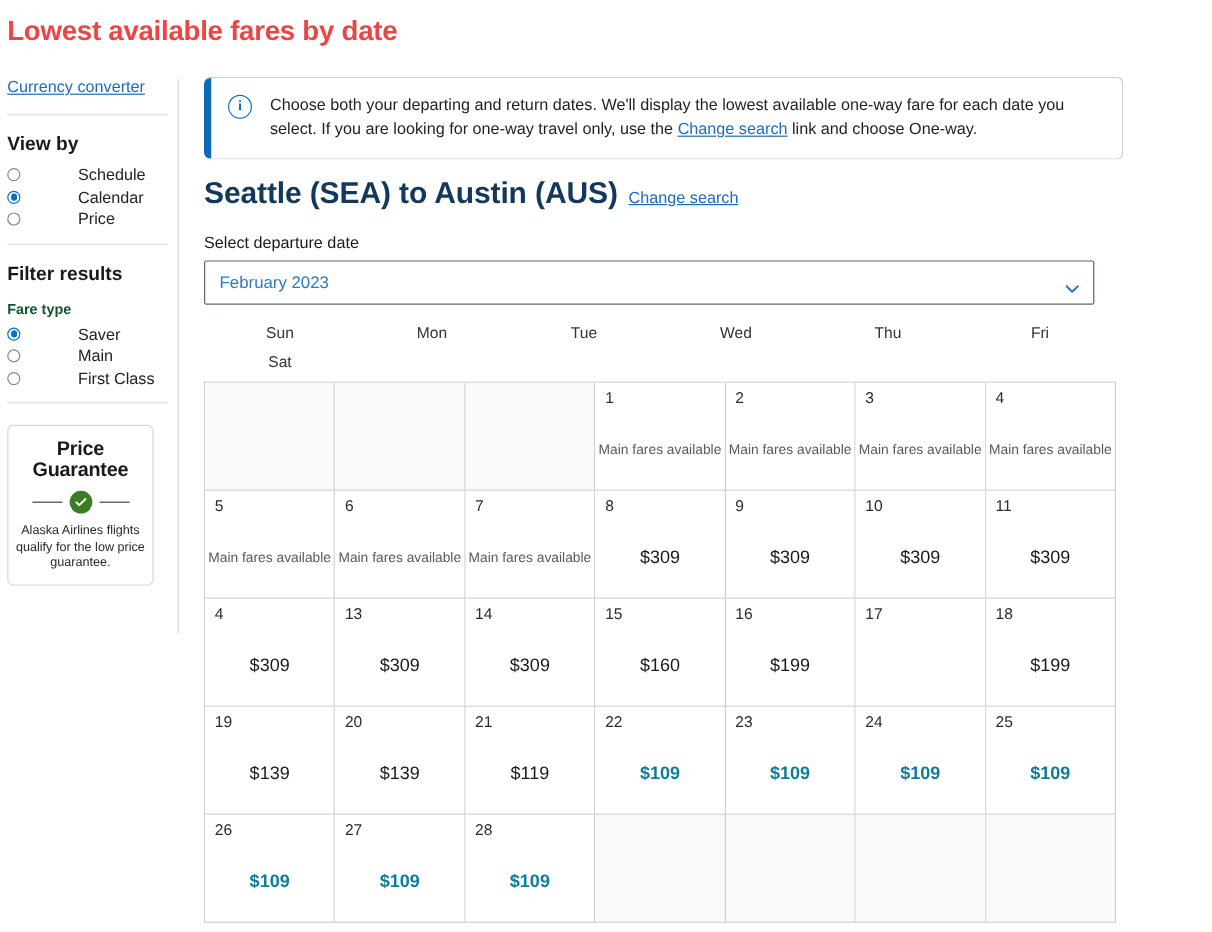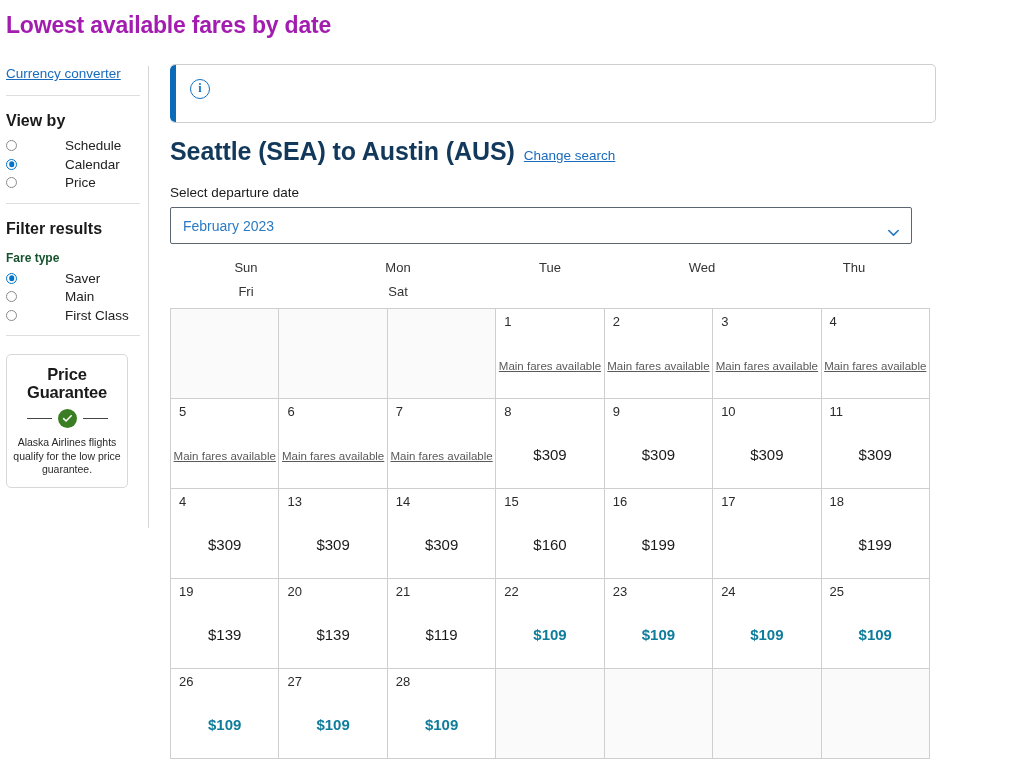--- a/index.html
+++ b/index.html
@@ -16,21 +16,21 @@
     position: relative;
   }
 
   
   .page-title {
     position: absolute;
     left: 6px;
     top: 12px;
     font-size: 23px;
     font-weight: bold;
-    color: #a21caf;
+    color: #ef4444;
     letter-spacing: -0.2px;
   }
 
   
   .layout {
     position: absolute;
     left: 0;
     top: 64px;
     width: 1010px;
   }
@@ -275,21 +275,21 @@
     height: 7px;
   }
 
   
   .cal {
     margin-top: 16px;
     width: 760px;
   }
   .cal-head {
     display: grid;
-    grid-template-columns: repeat(5, 1fr);
+    grid-template-columns: repeat(6, 1fr);
     width: 760px;
   }
   .cal-head div {
     text-align: center;
     font-size: 13px;
     color: #333;
     padding-bottom: 9px;
   }
   .cal-grid {
     display: grid;
@@ -325,21 +325,20 @@
     right: 0;
     bottom: 0;
     top: 26px;
     display: flex;
     align-items: center;
     justify-content: center;
   }
   .mainfare {
     font-size: 11.5px;
     color: #5a5a5a;
-    text-decoration: underline;
     text-align: center;
     line-height: 1.35;
     cursor: pointer;
   }
   .price {
     font-size: 15px;
     color: #1a1a1a;
     text-align: center;
     padding-bottom: 4px;
   }
@@ -413,20 +412,21 @@
     </div>
   </div>
 
   <div class="sidebar-divider-vert"></div>
 
   <div class="main">
 
     <div class="banner">
       <span class="banner-bar"></span>
       <span class="banner-icon">i</span>
+      <span class="banner-text"><span>Choose both your departing and return dates. We'll display the lowest available one-way fare for each date you select. If you are looking for one-way travel only, use the </span><a class="ilink">Change search</a><span> link and choose One-way.</span></span>
     </div>
 
     <div class="route-row">
       <span class="route-title">Seattle (SEA) to Austin (AUS)</span>
       <a class="route-change">Change search</a>
     </div>
 
     <div class="select-label">Select departure date</div>
 
     <div class="select-box">

